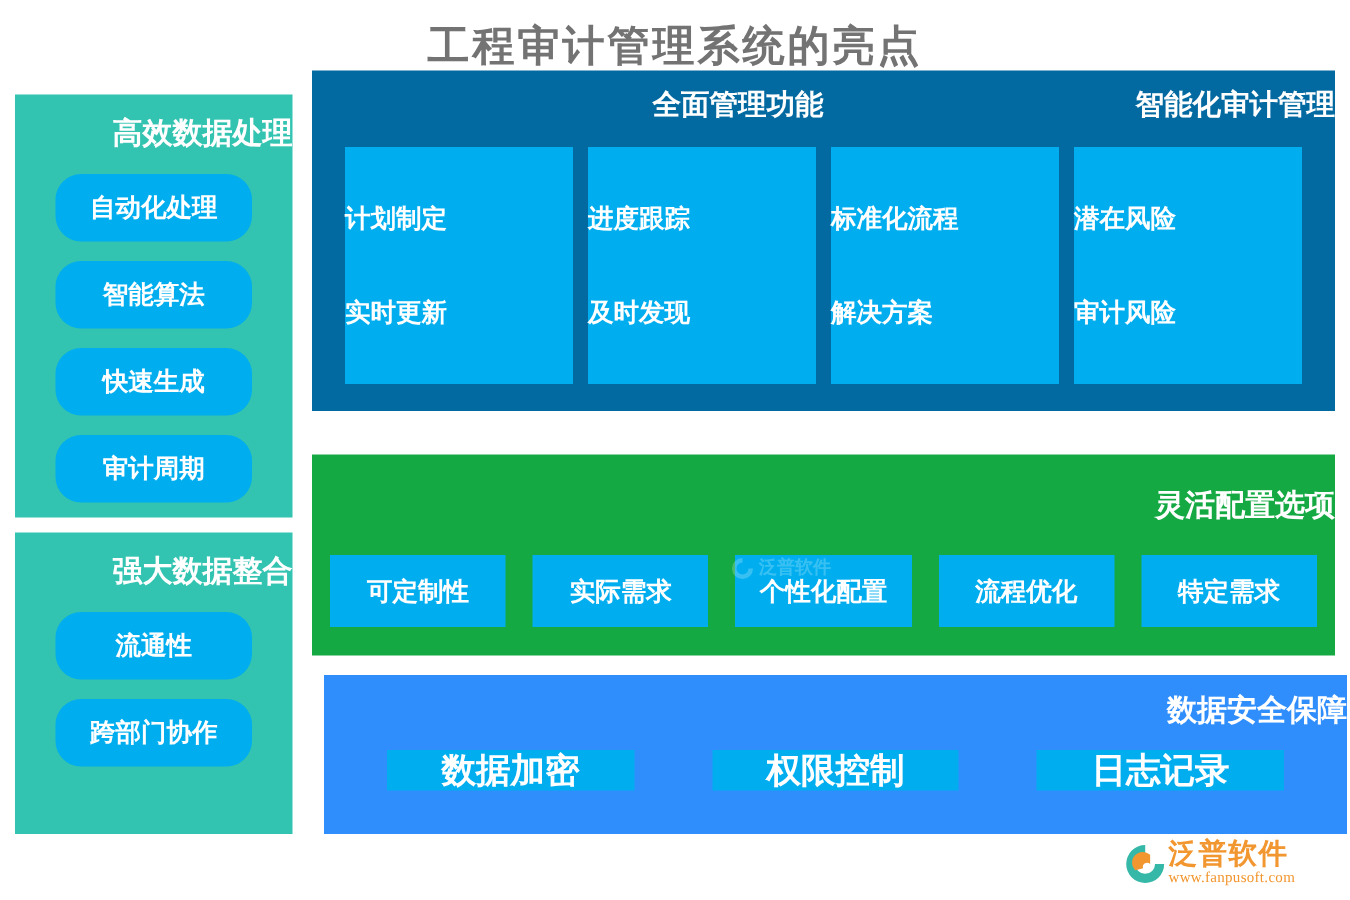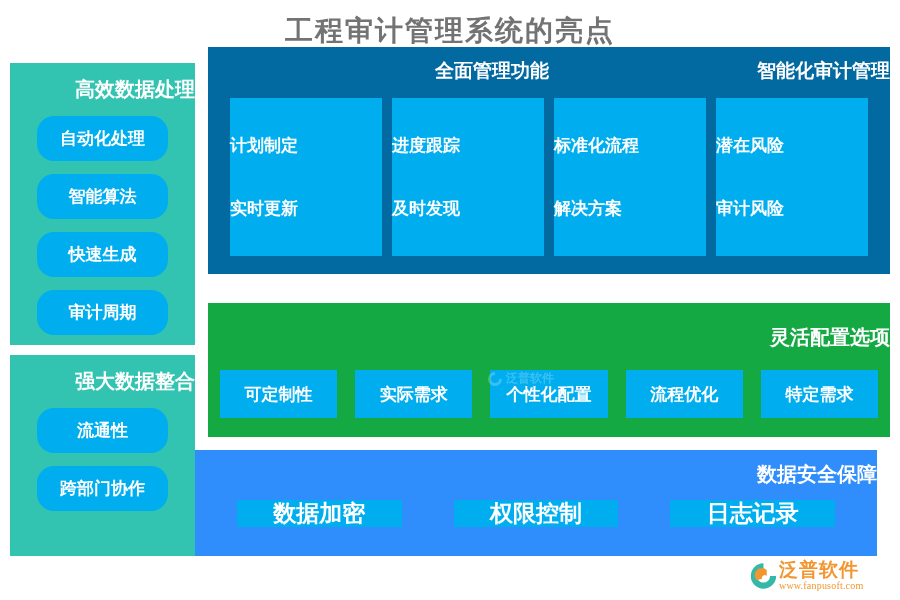--- a/index.html
+++ b/index.html
@@ -146,21 +146,21 @@
     border-radius: 16px;
   }
   .green-chips .chip {
     flex: 1 1 0;
     height: 48px;
     font-size: 17px;
   }
 
   
   #security-panel {
-    left: 195px;
+    left: 216px;
     top: 450px;
     width: 682px;
     height: 106px;
     background: #2F8EFC;
   }
   #security-panel .panel-heading {
     font-size: 20px;
     line-height: 24px;
     margin-top: 12px;
   }

